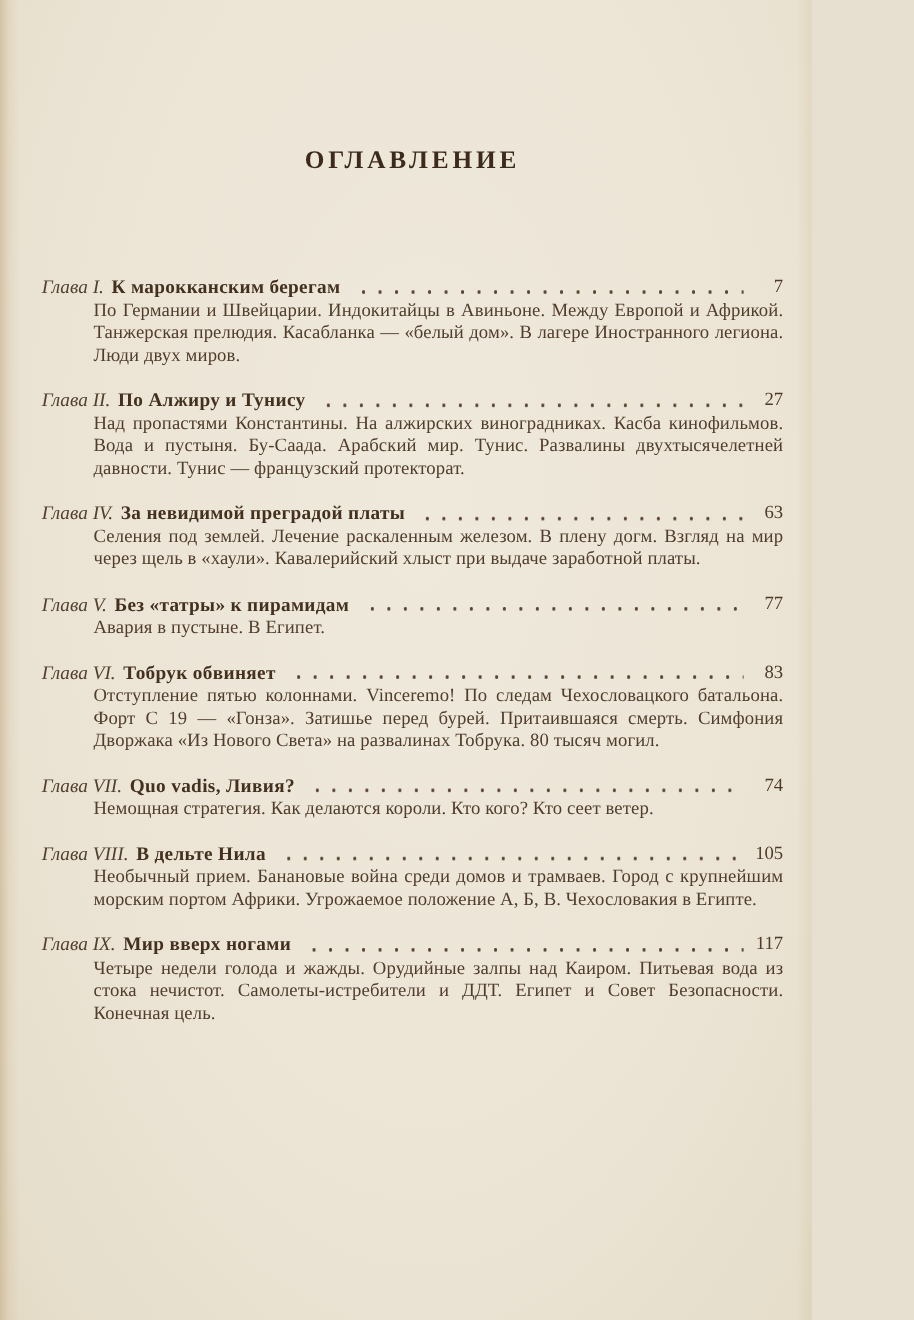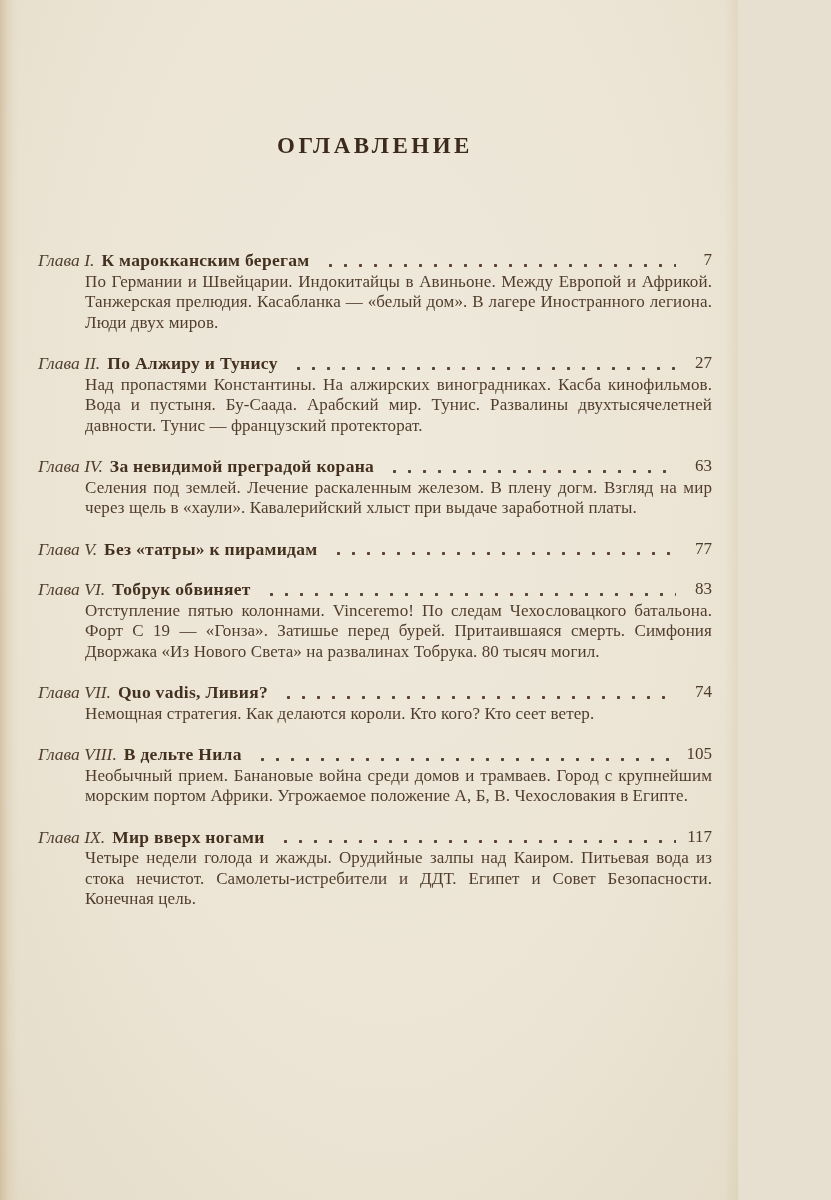--- a/index.html
+++ b/index.html
@@ -114,34 +114,35 @@
         </div>
         <p class="desc">Над пропастями Константины. На алжирских виноградниках. Касба кинофильмов. Вода и пустыня. Бу-Саада. Арабский мир. Тунис. Развалины двухтысячелетней давности. Тунис — французский протекторат.</p>
       </div>
 
       <div class="toc-entry">
       </div>
 
       <div class="toc-entry">
         <div class="entry-head">
           <span class="chap">Глава IV.</span>
-          <span class="titl">За невидимой преградой корана</span>
+          <span class="titl">За невидимой преградой платы</span>
           <span class="leader"></span>
           <span class="pg">63</span>
         </div>
         <p class="desc">Селения под землей. Лечение раскаленным железом. В плену догм. Взгляд на мир через щель в «хаули». Кавалерийский хлыст при выдаче заработной платы.</p>
       </div>
 
       <div class="toc-entry">
         <div class="entry-head">
           <span class="chap">Глава V.</span>
           <span class="titl">Без «татры» к пирамидам</span>
           <span class="leader"></span>
           <span class="pg">77</span>
         </div>
+        <p class="desc">Авария в пустыне. В Египет.</p>
       </div>
 
       <div class="toc-entry">
         <div class="entry-head">
           <span class="chap">Глава VI.</span>
           <span class="titl">Тобрук обвиняет</span>
           <span class="leader"></span>
           <span class="pg">83</span>
         </div>
         <p class="desc">Отступление пятью колоннами. Vinceremo! По следам Чехословацкого батальона. Форт С 19 — «Гонза». Затишье перед бурей. Притаившаяся смерть. Симфония Дворжака «Из Нового Света» на развалинах Тобрука. 80 тысяч могил.</p>

